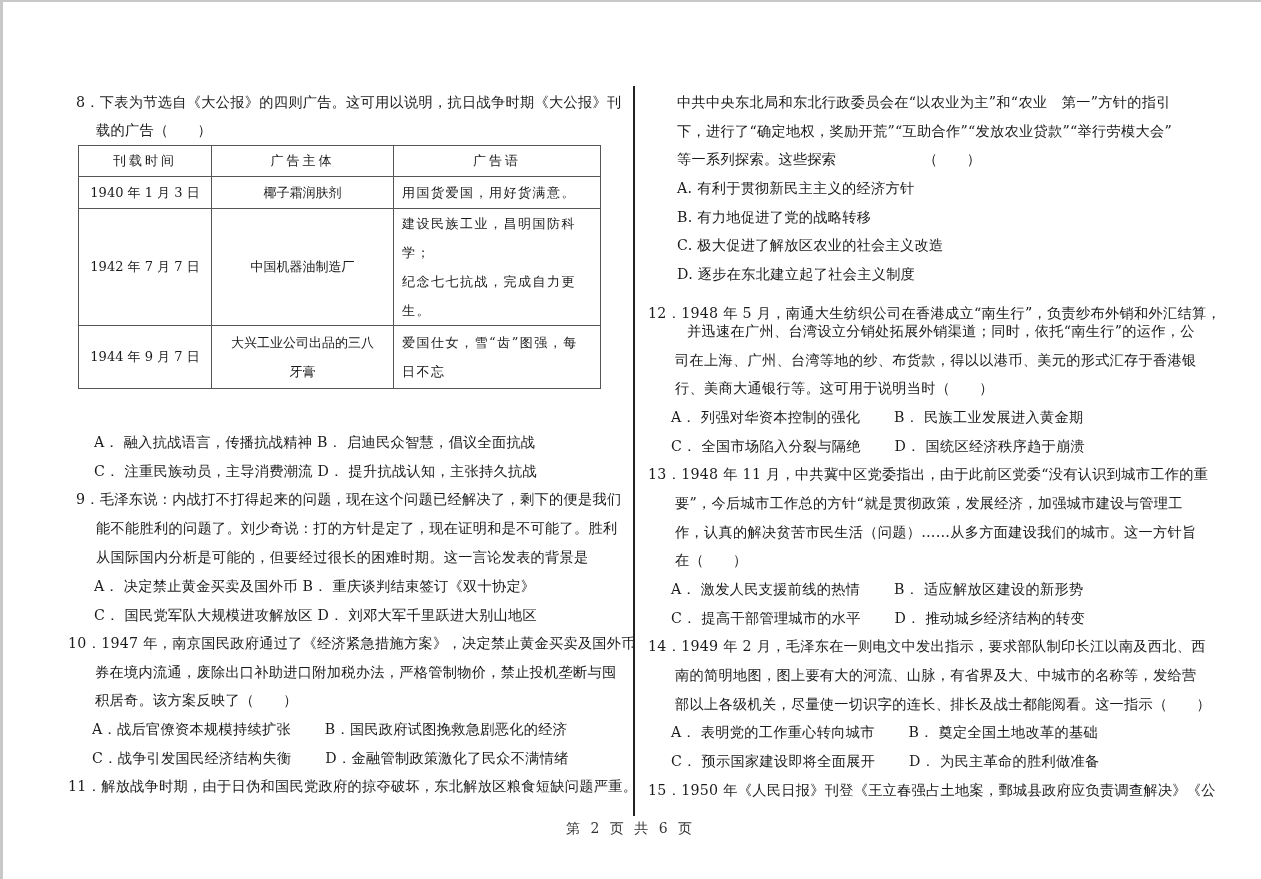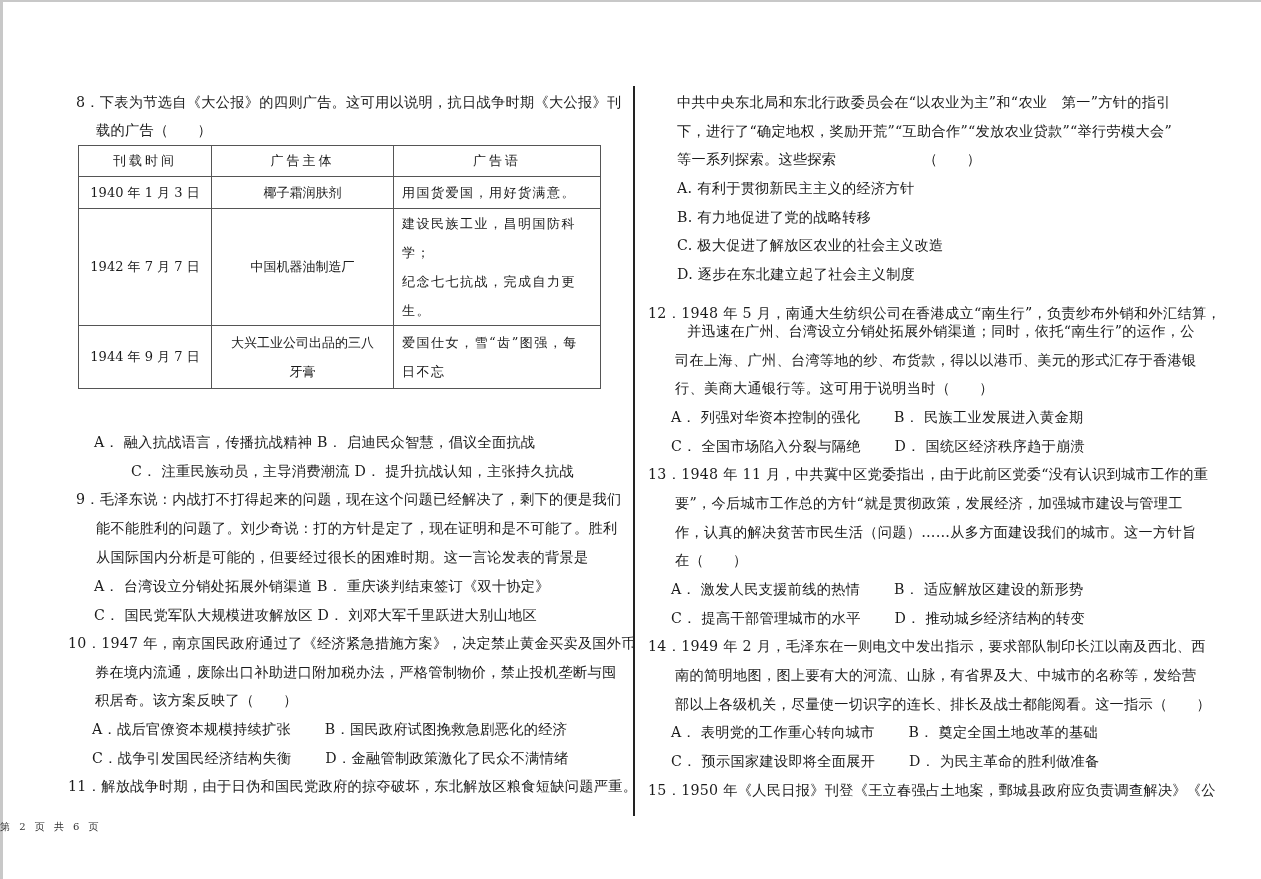--- a/index.html
+++ b/index.html
@@ -6,21 +6,21 @@
   body {
     width:1261px; height:879px; position:relative; overflow:hidden;
     background:#ffffff;
     font-family: "DejaVu Serif", "Liberation Serif", serif;
     color:#1a1a1a;
   }
   .edge-top { position:absolute; left:0; top:0; width:1261px; height:2px; background:#c8c8c8; }
   .edge-left { position:absolute; left:0; top:0; width:3px; height:879px; background:#c8c8c8; }
   .line { position:absolute; white-space:nowrap; font-size:14.2px; line-height:20px; letter-spacing:0.3px; }
   .divider { position:absolute; left:633px; top:86px; width:1.5px; height:730px; background:#222; }
-  .footer { position:absolute; left:0; width:1261px; top:820px; font-size:10px; color:#333; letter-spacing:3px; }
+  .footer { position:absolute; left:0; width:1261px; top:820px; text-align:center; font-size:14px; color:#333; letter-spacing:3px; }
   table.ads { position:absolute; left:78px; top:145px; border-collapse:collapse; font-size:13px; }
   table.ads td, table.ads th { border:1.5px solid #555; padding:0 8px; font-weight:normal; }
   table.ads th { height:30px; text-align:center; letter-spacing:3px; }
   table.ads td.c { text-align:center; }
   table.ads td.l { text-align:left; line-height:29px; letter-spacing:1.5px; }
 </style>
 </head>
 <body>
 
 <div class="edge-top"></div>
@@ -58,26 +58,26 @@
       </td>
       <td class="l">
         <div>爱国仕女，雪“齿”图强，每</div>
         <div>日不忘</div>
       </td>
     </tr>
   </tbody>
     </table>
 
   <div class="line" style="left:94px;top:432px;">A． 融入抗战语言，传播抗战精神  B． 启迪民众智慧，倡议全面抗战</div>
-  <div class="line" style="left:94px;top:461px;margin-left:37px;">C． 注重民族动员，主导消费潮流  D． 提升抗战认知，主张持久抗战</div>
+  <div class="line" style="left:94px;top:461px;">C． 注重民族动员，主导消费潮流  D． 提升抗战认知，主张持久抗战</div>
 
   <div class="line" style="left:76px;top:489px;">9．毛泽东说：内战打不打得起来的问题，现在这个问题已经解决了，剩下的便是我们</div>
   <div class="line" style="left:96px;top:518px;">能不能胜利的问题了。刘少奇说：打的方针是定了，现在证明和是不可能了。胜利</div>
   <div class="line" style="left:96px;top:547px;">从国际国内分析是可能的，但要经过很长的困难时期。这一言论发表的背景是</div>
-  <div class="line" style="left:94px;top:576px;">A． 台湾设立分销处拓展外销渠道  B． 重庆谈判结束签订《双十协定》</div>
+  <div class="line" style="left:94px;top:576px;">A． 决定禁止黄金买卖及国外币  B． 重庆谈判结束签订《双十协定》</div>
   <div class="line" style="left:94px;top:605px;">C． 国民党军队大规模进攻解放区  D． 刘邓大军千里跃进大别山地区</div>
 
   <div class="line" style="left:68px;top:633px;">10．1947 年，南京国民政府通过了《经济紧急措施方案》，决定禁止黄金买卖及国外币</div>
   <div class="line" style="left:95px;top:662px;">券在境内流通，废除出口补助进口附加税办法，严格管制物价，禁止投机垄断与囤</div>
   <div class="line" style="left:95px;top:690px;">积居奇。该方案反映了（　　）</div>
   <div class="line" style="left:92px;top:719px;">A．战后官僚资本规模持续扩张　　 B．国民政府试图挽救急剧恶化的经济</div>
   <div class="line" style="left:92px;top:748px;">C．战争引发国民经济结构失衡　　 D．金融管制政策激化了民众不满情绪</div>
 
   <div class="line" style="left:68px;top:776px;">11．解放战争时期，由于日伪和国民党政府的掠夺破坏，东北解放区粮食短缺问题严重。</div>
 </div>

